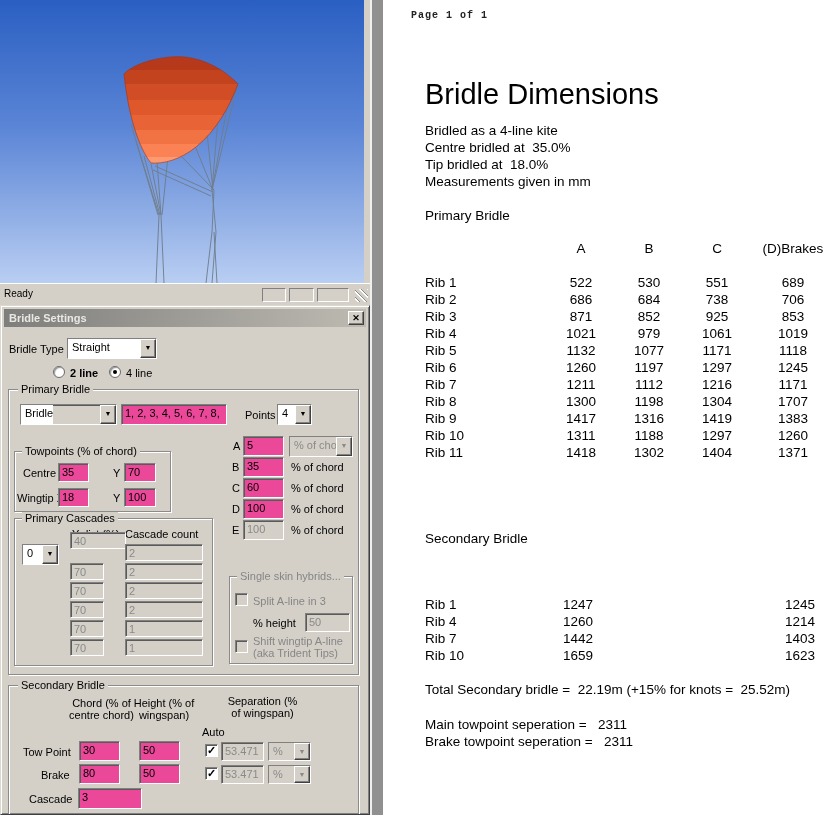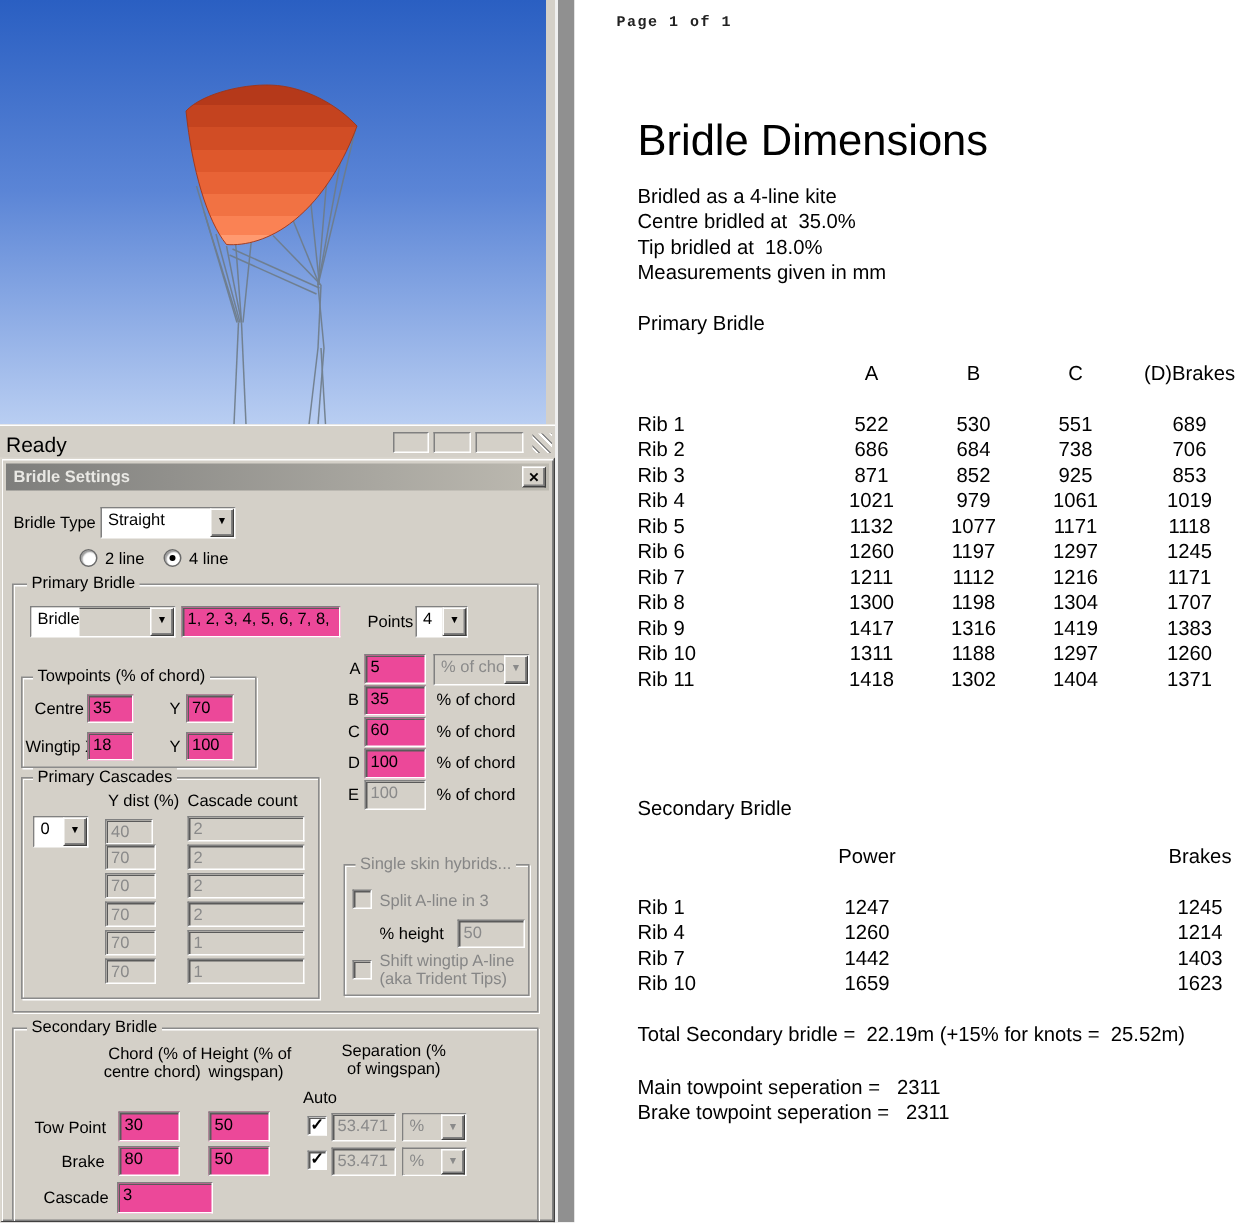--- a/index.html
+++ b/index.html
@@ -10,21 +10,21 @@
     -webkit-font-smoothing:antialiased;
   }
   
   .left-pane { position:absolute; left:0; top:0; width:370px; height:815px; background:#d4d0c8; }
   .viewport3d {
     position:absolute; left:0; top:0; width:364px; height:283px;
     background:linear-gradient(#2a5fc2 0%, #5b85d6 45%, #b9cef2 100%);
   }
   .statusbar {
     position:absolute; left:0; top:283px; width:370px; height:22px;
-    background:#d4d0c8; border-top:1px solid #fff; font-size:14px; color:#000;
+    background:#d4d0c8; border-top:1px solid #fff; font-size:10px; color:#000;
   }
   .statusbar .ready { position:absolute; left:4px; top:4px; }
   .sb-panel { position:absolute; top:4px; height:14px; background:#d4d0c8;
     border:1px solid; border-color:#808080 #ffffff #ffffff #808080; }
   .grip { position:absolute; right:2px; top:5px; width:13px; height:13px;
     background:repeating-linear-gradient(45deg, transparent 0 2px, #ffffff 2px 3px, #8a8a8a 3px 4px, transparent 4px 5px); }
   
   .dialog {
     position:absolute; left:0; top:305px; width:370px; height:510px; overflow:hidden;
     background:#d4d0c8; font-size:11px; color:#000;
@@ -166,21 +166,21 @@
         <span class="closebtn">✕</span>
       </div>
 
       <span class="lbl" style="left:8px;top:37px;">Bridle Type</span>
       <div class="combo" style="left:66px;top:32px;width:90px;height:21px;">
         <span class="cv">Straight</span>
         <span class="cbtn">▼</span>
       </div>
 
       <span class="radio" style="left:52px;top:60px;"></span>
-      <span class="lbl" style="left:69px;top:61px;">2 line</span>
+      <span class="lbl" style="left:69px;top:61px;font-weight:bold;">2 line</span>
       <span class="radio sel" style="left:108px;top:60px;"></span>
       <span class="lbl" style="left:125px;top:61px;">4 line</span>
 
       <div class="gb" style="left:7px;top:83px;width:351px;height:286px;"></div>
       <span class="gb-cap" style="left:17px;top:77px;">Primary Bridle</span>
 
       <div class="combo" style="left:19px;top:98px;width:97px;height:21px;gap:47px;">
         <span class="cv">Bridle At</span>
         <span class="cbtn">▼</span>
       </div>
@@ -222,21 +222,21 @@
       <span class="lbl" style="left:290px;top:218px;">% of chord</span>
 
       <div class="gb" style="left:13px;top:212px;width:199px;height:148px;"></div>
       <span class="gb-cap" style="left:21px;top:206px;">Primary Cascades</span>
       <span class="lbl" style="left:71px;top:222px;">Y dist (%)</span>
       <span class="lbl" style="left:124px;top:222px;">Cascade count</span>
       <div class="combo" style="left:21px;top:238px;width:37px;height:21px;">
         <span class="cv">0</span>
         <span class="cbtn">▼</span>
       </div>
-      <div class="tb dis" style="left:69px;top:240px;width:32px;height:17px;">40</div>
+      <div class="tb dis" style="left:69px;top:226px;width:56px;height:17px;">40</div>
       <div class="tb dis" style="left:69px;top:257px;width:34px;height:17px;">70</div>
       <div class="tb dis" style="left:69px;top:276px;width:34px;height:17px;">70</div>
       <div class="tb dis" style="left:69px;top:295px;width:34px;height:17px;">70</div>
       <div class="tb dis" style="left:69px;top:314px;width:34px;height:17px;">70</div>
       <div class="tb dis" style="left:69px;top:333px;width:34px;height:17px;">70</div>
       <div class="tb dis" style="left:124px;top:238px;width:78px;height:17px;">2</div>
       <div class="tb dis" style="left:124px;top:257px;width:78px;height:17px;">2</div>
       <div class="tb dis" style="left:124px;top:276px;width:78px;height:17px;">2</div>
       <div class="tb dis" style="left:124px;top:295px;width:78px;height:17px;">2</div>
       <div class="tb dis" style="left:124px;top:314px;width:78px;height:17px;">1</div>
@@ -370,26 +370,20 @@
         <span class="cl">Rib 11</span>
           <span class="cc">1418</span>
           <span class="cc">1302</span>
           <span class="cc">1404</span>
           <span class="cc">1371</span>
       </div>
 
 
       <div class="dline" style="top:530px;">Secondary Bridle</div>
 
-      <div class="sgrid" style="top:562px;">
-        <span class="cl"></span>
-        <span class="cc">Power</span>
-        <span></span>
-        <span class="cc">Brakes</span>
-      </div>
 
       <div class="sgrid" style="top:596px;">
         <span class="cl">Rib 1</span>
           <span class="cc">1247</span>
           <span></span>
           <span class="cc">1245</span>
         <span class="cl">Rib 4</span>
           <span class="cc">1260</span>
           <span></span>
           <span class="cc">1214</span>

